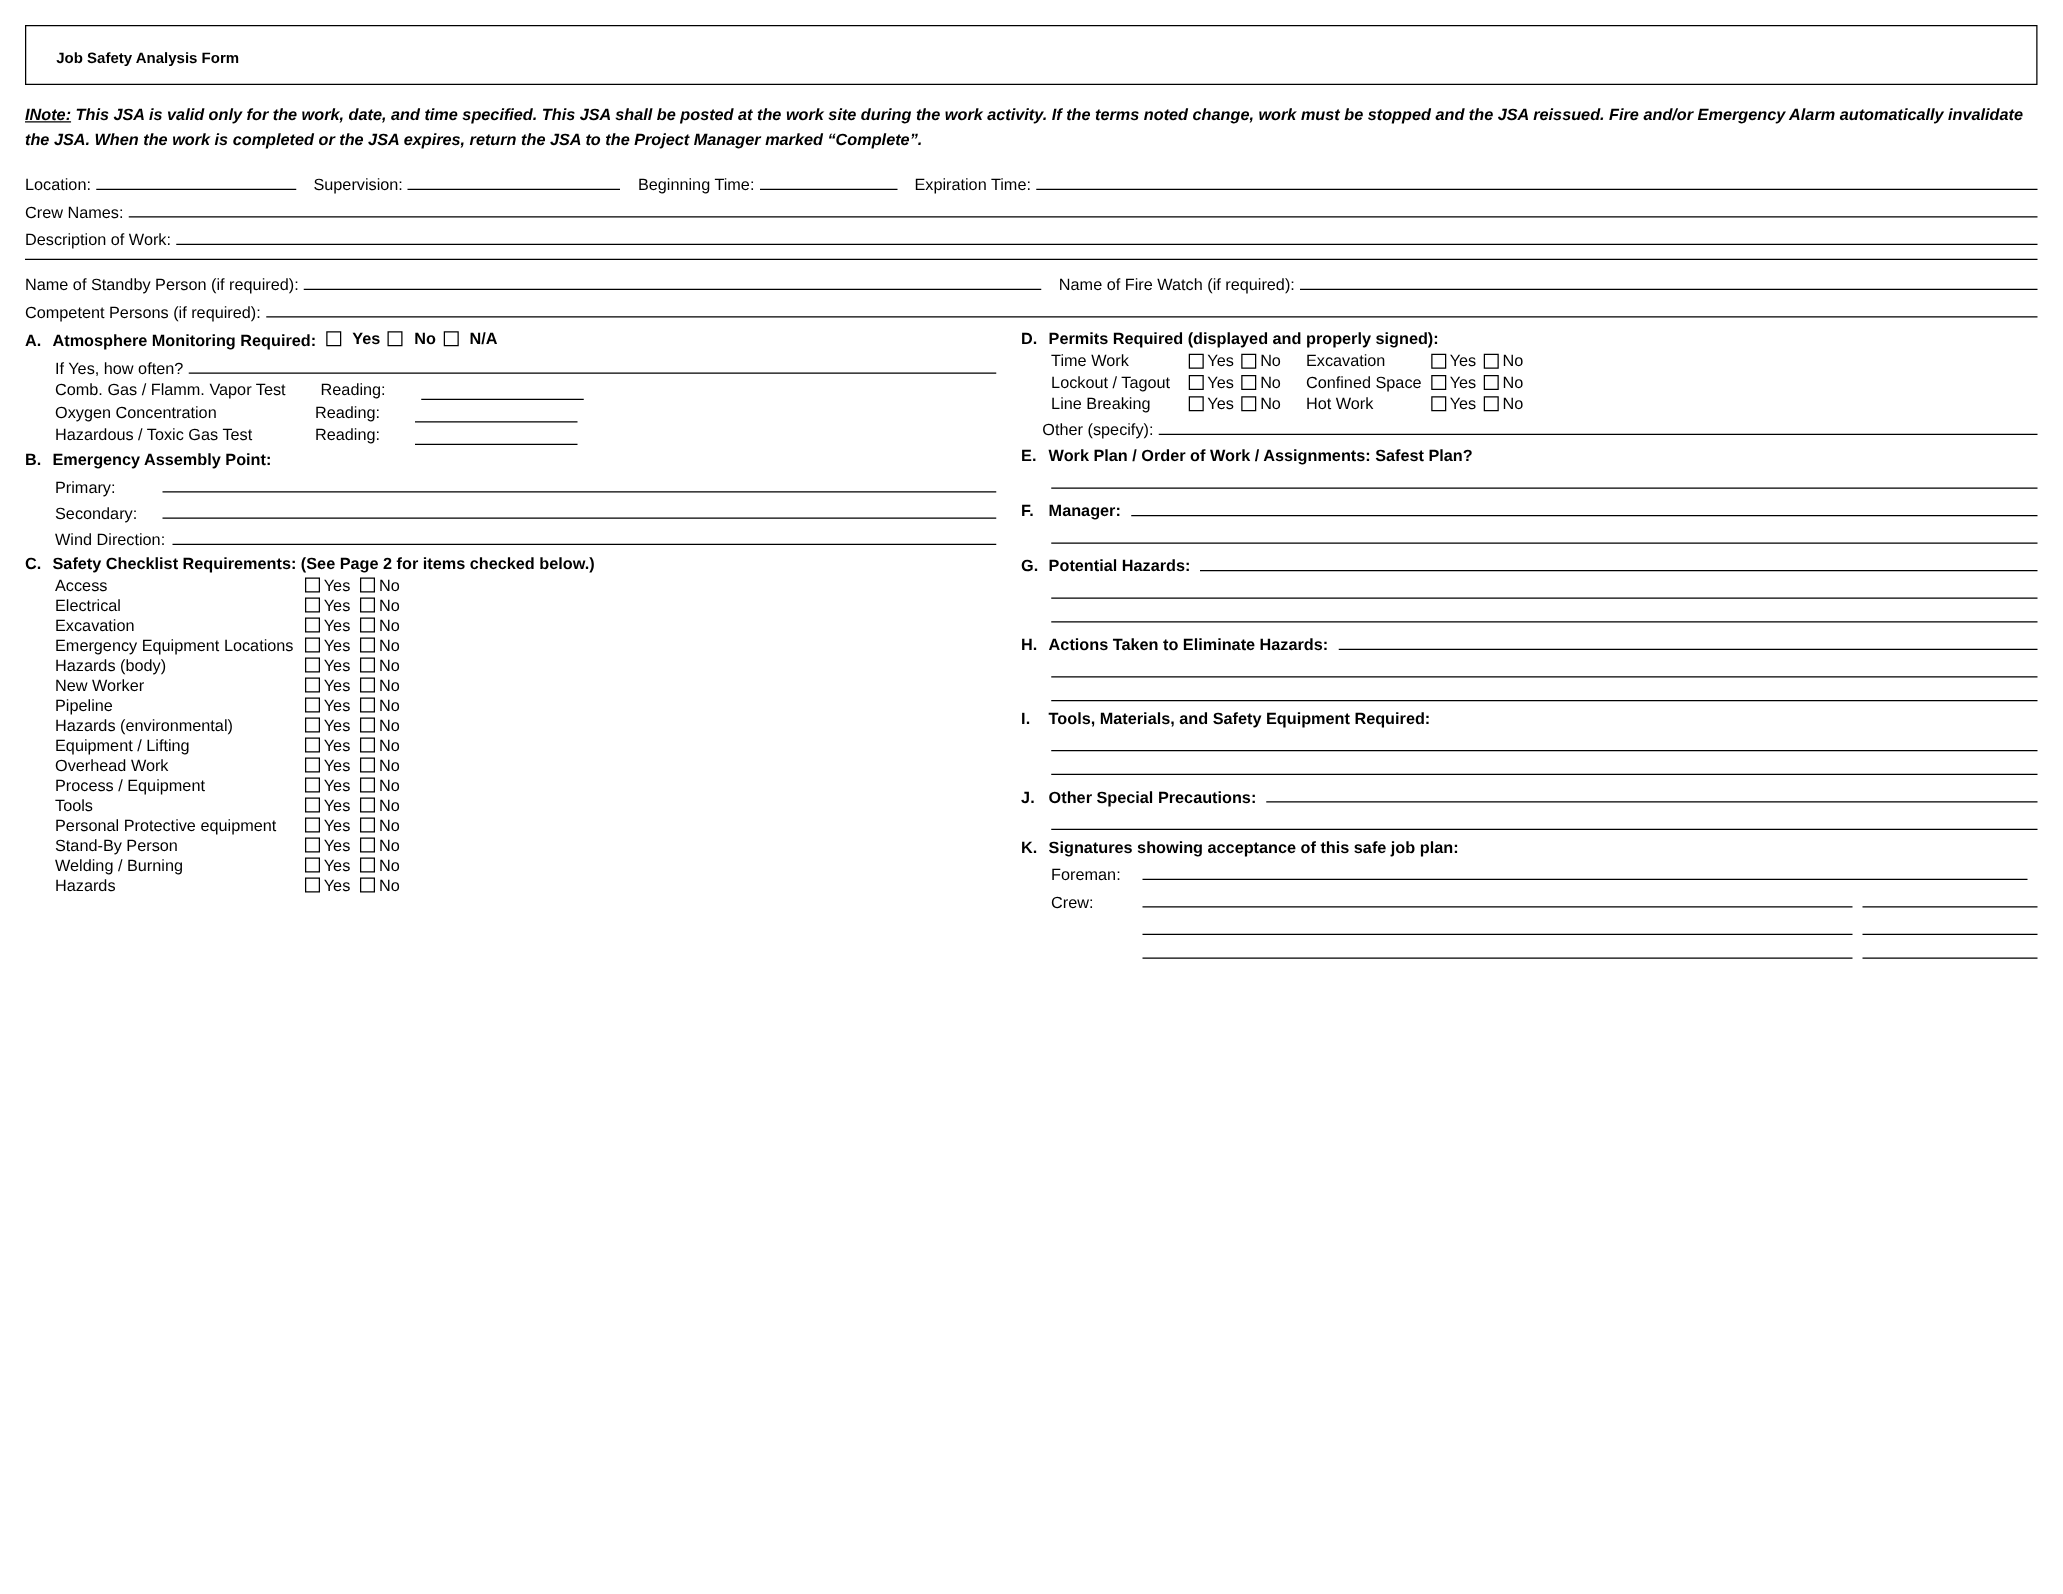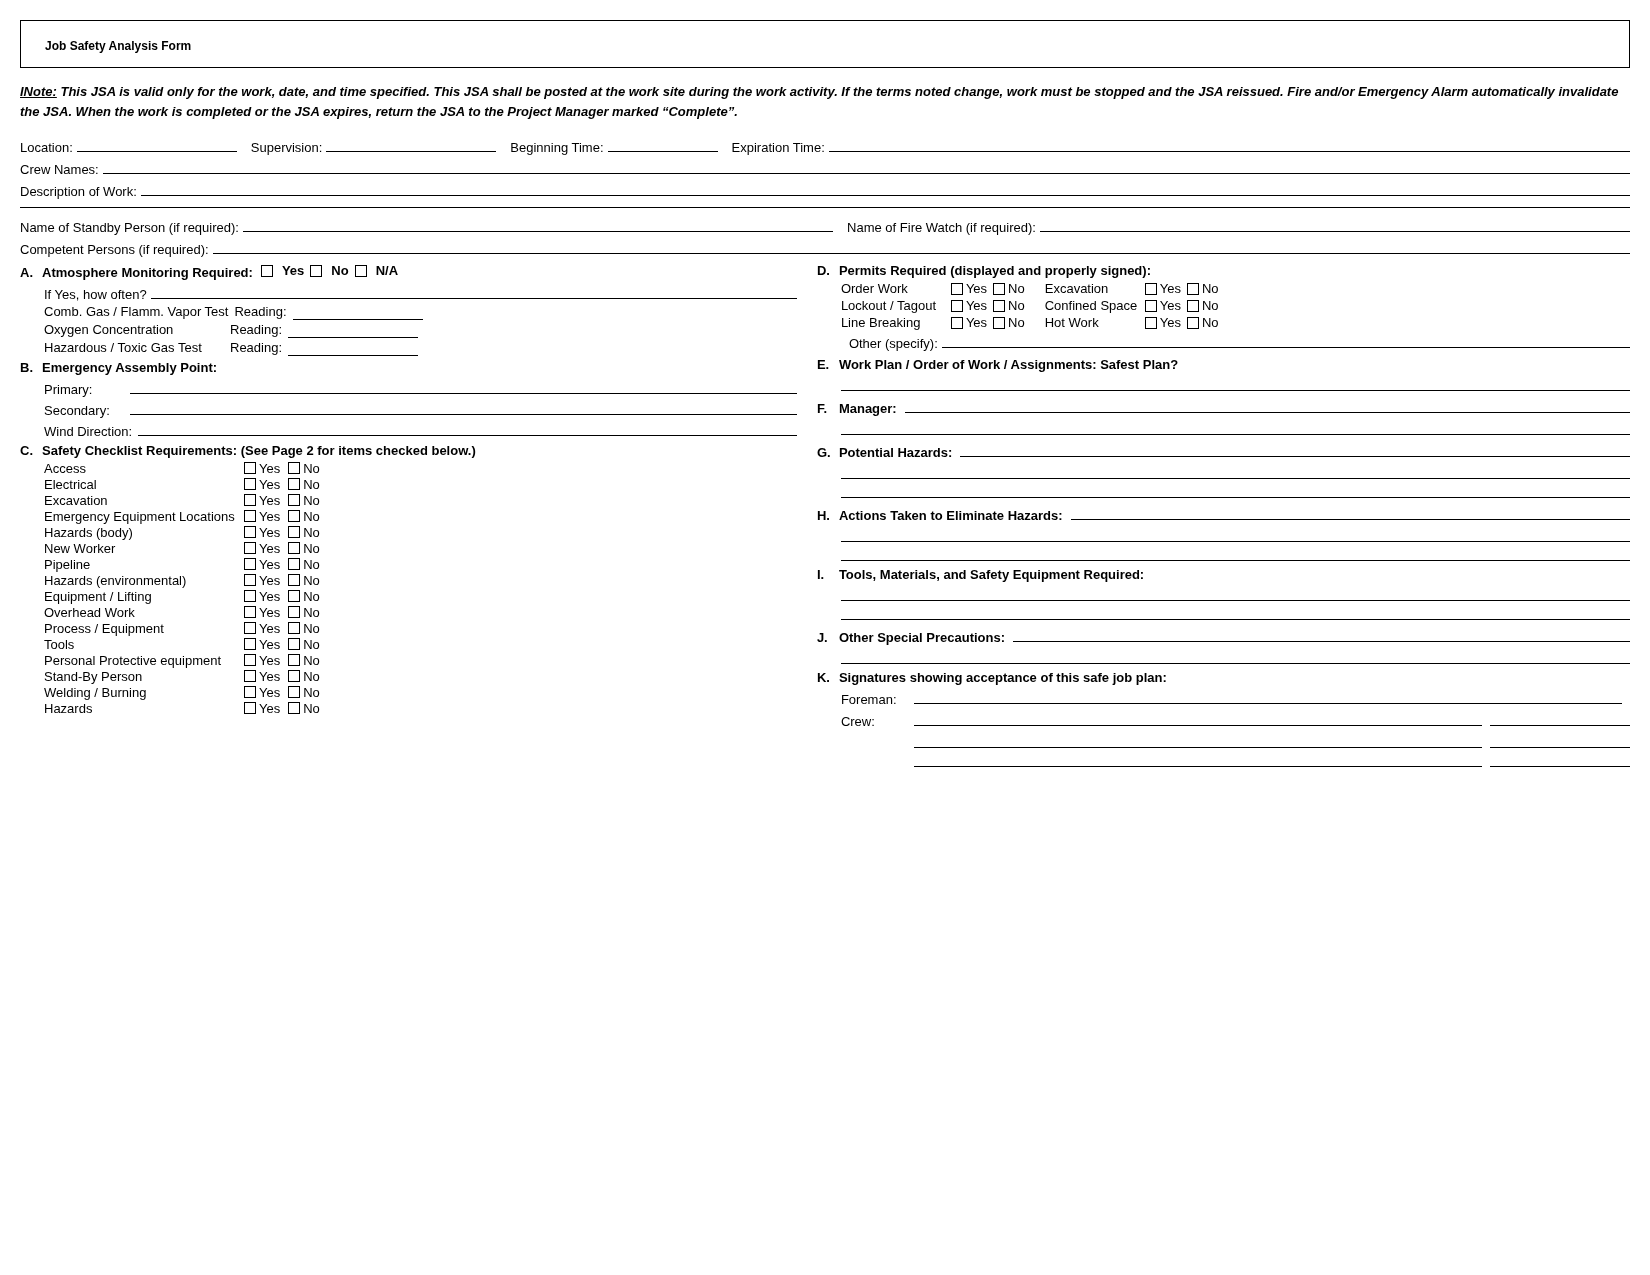--- a/index.html
+++ b/index.html
@@ -121,20 +121,21 @@
       margin-right: 3px;
       vertical-align: middle;
       flex-shrink: 0;
     }
 
     .reading-row {
       display: flex;
       align-items: center;
       margin-bottom: 2px;
       margin-left: 24px;
+      gap: 22px;
     }
     .reading-label { white-space: nowrap; margin-right: 6px; min-width: 180px; }
     .reading-text { white-space: nowrap; margin-right: 6px; }
     .reading-line { border-bottom: 1px solid #000; width: 130px; height: 16px; display: inline-block; }
 
     .assembly-item {
       display: flex;
       align-items: baseline;
       margin-bottom: 2px;
       margin-left: 24px;
@@ -408,21 +409,21 @@
 
   <div class="col-right">
 
     <div class="d-section">
       <div class="section-header">
         <span class="section-letter">D.</span>
         <span class="section-title">Permits Required (displayed and properly signed):</span>
       </div>
 
       <div class="d-row" style="margin-left:24px;">
-        <span style="min-width:110px;">Order Work</span>
+        <span style="min-width:110px;">Time Work</span>
         <span class="cb"></span>
         <span style="margin-right:6px;">Yes</span>
         <span class="cb"></span>
         <span style="margin-right:20px;">No</span>
         <span style="min-width:100px;">Excavation</span>
         <span class="cb"></span>
         <span style="margin-right:6px;">Yes</span>
         <span class="cb"></span>
         <span>No</span>
       </div>
@@ -446,21 +447,21 @@
         <span style="margin-right:6px;">Yes</span>
         <span class="cb"></span>
         <span style="margin-right:20px;">No</span>
         <span style="min-width:100px;">Hot Work</span>
         <span class="cb"></span>
         <span style="margin-right:6px;">Yes</span>
         <span class="cb"></span>
         <span>No</span>
       </div>
 
-      <div class="other-specify-row" style="margin-left:32px;">
+      <div class="other-specify-row" style="margin-left:17px;">
         <span class="other-specify-label">Other (specify):</span>
         <span class="other-specify-line"></span>
       </div>
     </div>
 
     <div class="ef-section">
       <div class="ef-row">
         <span class="ef-letter">E.</span>
         <span style="font-weight:bold; flex:1;">Work Plan / Order of Work / Assignments:  Safest Plan?</span>
       </div>

